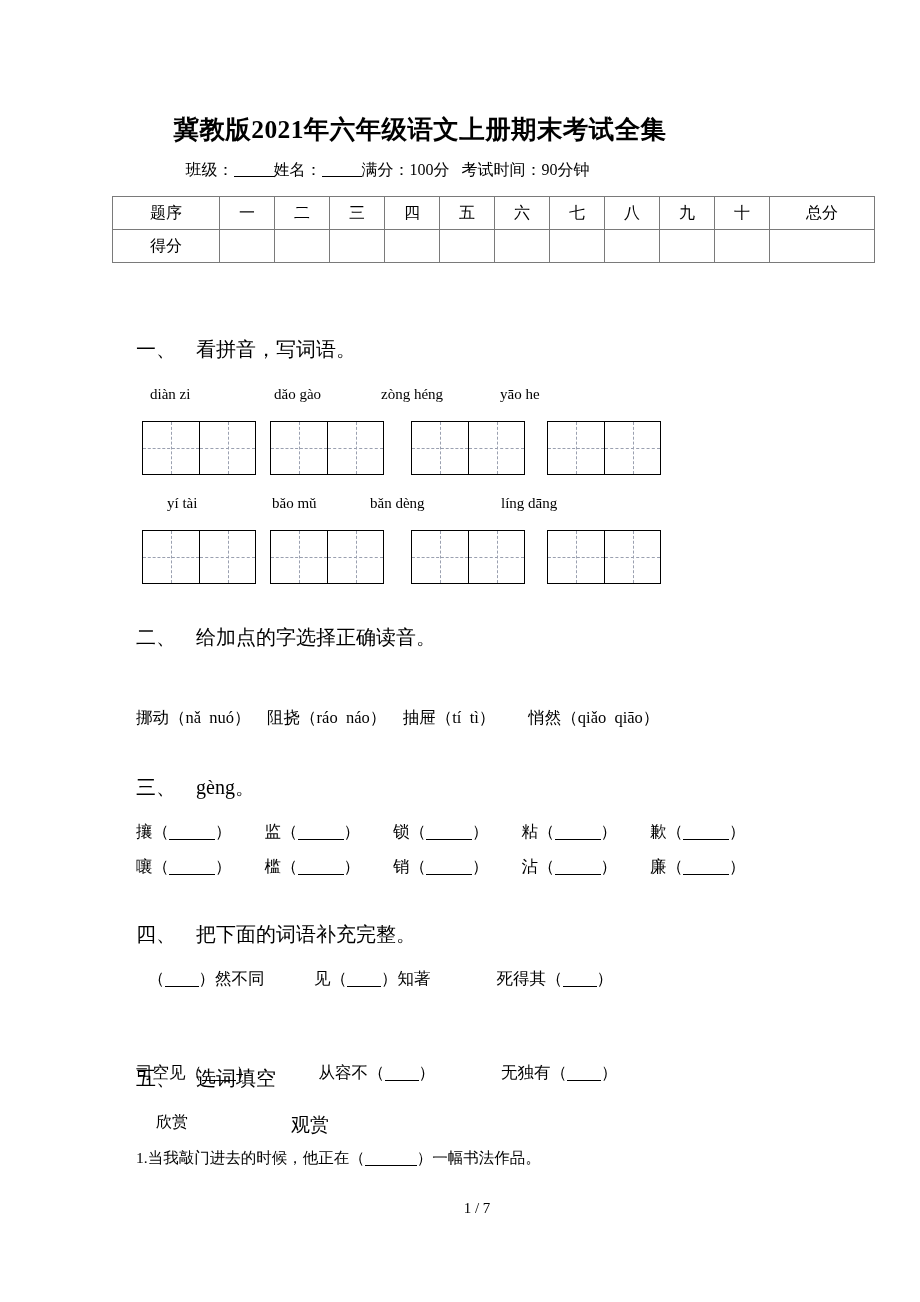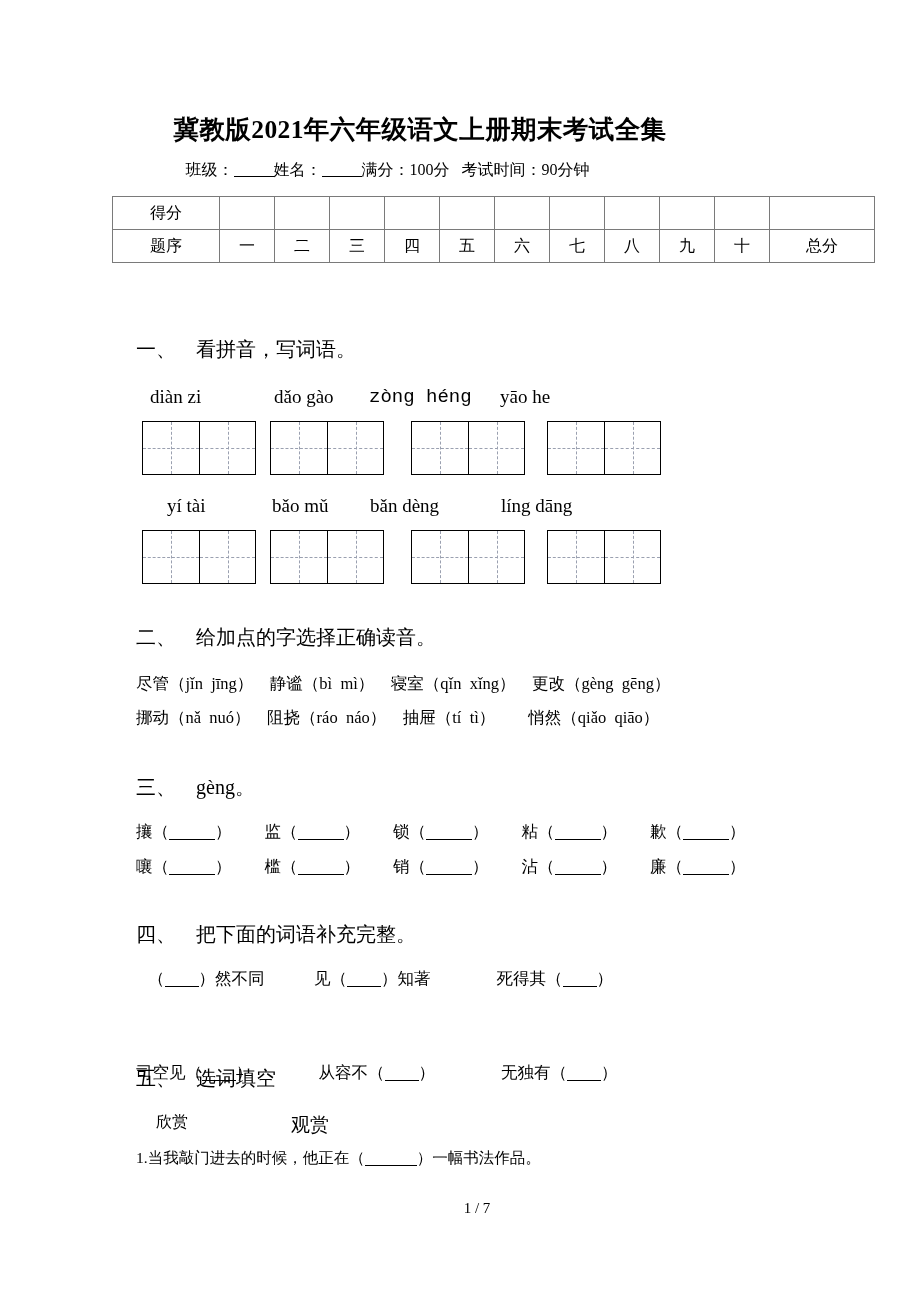--- a/index.html
+++ b/index.html
@@ -84,21 +84,21 @@
 
   
   .pinyin-row {
     position: absolute;
     left: 0;
     width: 920px;
     height: 22px;
   }
   .pinyin-item {
     position: absolute;
-    font-size: 19px;
+    font-size: 15px;
     font-family: "Liberation Serif", "DejaVu Serif", serif;
     white-space: pre;
   }
 
   
   .grid-row {
     position: absolute;
     left: 0;
     width: 920px;
     height: 56px;
@@ -177,57 +177,57 @@
 <body>
 
 <div class="page">
 
   <div class="doc-title">冀教版2021年六年级语文上册期末考试全集</div>
 
   <div class="doc-subtitle"><span>班级：</span><span class="blank-ul ul-40"></span><span>姓名：</span><span class="blank-ul ul-40"></span><span>满分：100分</span><span>   </span><span>考试时间：90分钟</span></div>
 
   <table class="score-table">
     <tbody>
-      <tr>
-        <td class="col-head">得分</td>
-        <td class="col-num"></td>
-        <td class="col-num"></td>
-        <td class="col-num"></td>
-        <td class="col-num"></td>
-        <td class="col-num"></td>
-        <td class="col-num"></td>
-        <td class="col-num"></td>
-        <td class="col-num"></td>
-        <td class="col-num"></td>
-        <td class="col-num"></td>
-        <td class="col-tot"></td>
-      </tr>
       <tr>
         <td class="col-head">题序</td>
         <td class="col-num">一</td>
         <td class="col-num">二</td>
         <td class="col-num">三</td>
         <td class="col-num">四</td>
         <td class="col-num">五</td>
         <td class="col-num">六</td>
         <td class="col-num">七</td>
         <td class="col-num">八</td>
         <td class="col-num">九</td>
         <td class="col-num">十</td>
         <td class="col-tot">总分</td>
       </tr>
+      <tr>
+        <td class="col-head">得分</td>
+        <td class="col-num"></td>
+        <td class="col-num"></td>
+        <td class="col-num"></td>
+        <td class="col-num"></td>
+        <td class="col-num"></td>
+        <td class="col-num"></td>
+        <td class="col-num"></td>
+        <td class="col-num"></td>
+        <td class="col-num"></td>
+        <td class="col-num"></td>
+        <td class="col-tot"></td>
+      </tr>
     </tbody>
   </table>
 
   <div class="sec-heading" style="top:336px;">一、　看拼音，写词语。</div>
 
   <div class="pinyin-row" style="top:386px;">
     <span class="pinyin-item" style="left:150px;">diàn zi</span>
     <span class="pinyin-item" style="left:274px;">dǎo gào</span>
-    <span class="pinyin-item" style="left:369px;font-family:Liberation Mono, monospace;">zòng héng</span>
+    <span class="pinyin-item" style="left:381px;">zòng héng</span>
     <span class="pinyin-item" style="left:500px;">yāo he</span>
   </div>
 
   <div class="grid-row" style="top:421px;">
     <div class="grid-group" style="left:142px;">
       <div class="grid-cell"></div>
       <div class="grid-cell"></div>
     </div>
     <div class="grid-group" style="left:270px;">
       <div class="grid-cell"></div>
@@ -263,21 +263,20 @@
       <div class="grid-cell"></div>
       <div class="grid-cell"></div>
     </div>
     <div class="grid-group" style="left:547px;">
       <div class="grid-cell"></div>
       <div class="grid-cell"></div>
     </div>
   </div>
 
   <div class="sec-heading" style="top:624px;">二、　给加点的字选择正确读音。</div>
-  <div class="text-line" style="top:673px;">尽管（jǐn  jīng）　静谧（bì  mì）　寝室（qǐn  xǐng）　更改（gèng  gēng）</div>
   <div class="text-line" style="top:707px;">挪动（nǎ  nuó）　阻挠（ráo  náo）　抽屉（tí  tì）　　悄然（qiǎo  qiāo）</div>
 
   <div class="sec-heading" style="top:774px;">三、　gèng。</div>
 
   <div class="text-line" style="top:821px;"><span>攘</span><span>（</span><span class="ul-inline ul-w46"></span><span>）　　</span><span>监</span><span>（</span><span class="ul-inline ul-w46"></span><span>）　　</span><span>锁</span><span>（</span><span class="ul-inline ul-w46"></span><span>）　　</span><span>粘</span><span>（</span><span class="ul-inline ul-w46"></span><span>）　　</span><span>歉</span><span>（</span><span class="ul-inline ul-w46"></span><span>）</span></div>
 
   <div class="text-line" style="top:856px;"><span>嚷</span><span>（</span><span class="ul-inline ul-w46"></span><span>）　　</span><span>槛</span><span>（</span><span class="ul-inline ul-w46"></span><span>）　　</span><span>销</span><span>（</span><span class="ul-inline ul-w46"></span><span>）　　</span><span>沾</span><span>（</span><span class="ul-inline ul-w46"></span><span>）　　</span><span>廉</span><span>（</span><span class="ul-inline ul-w46"></span><span>）</span></div>
 
   <div class="sec-heading" style="top:921px;">四、　把下面的词语补充完整。</div>
 

